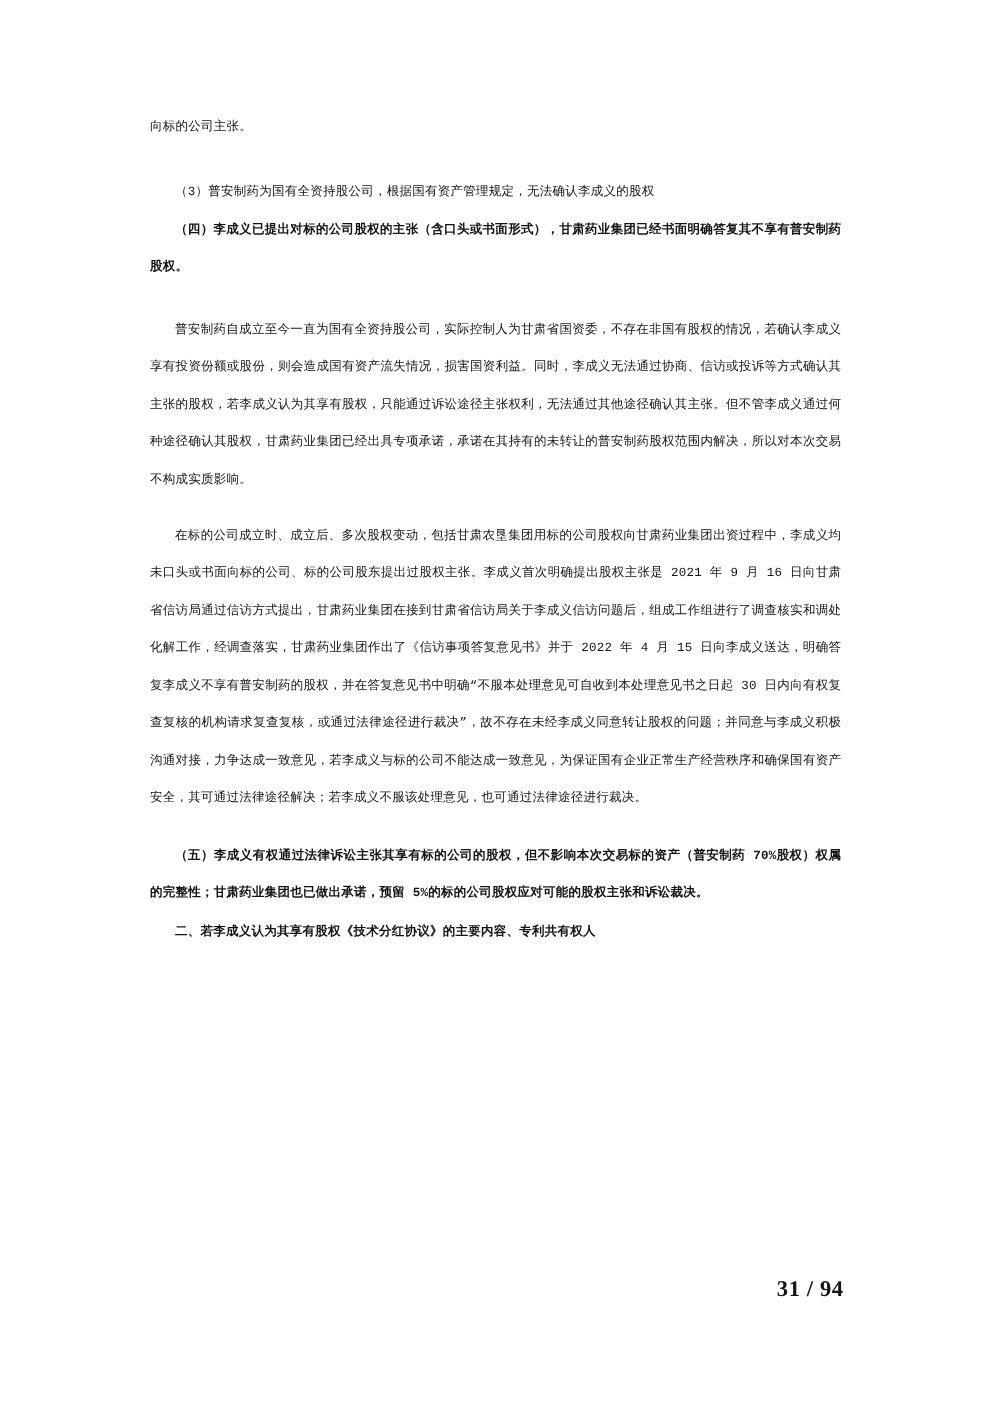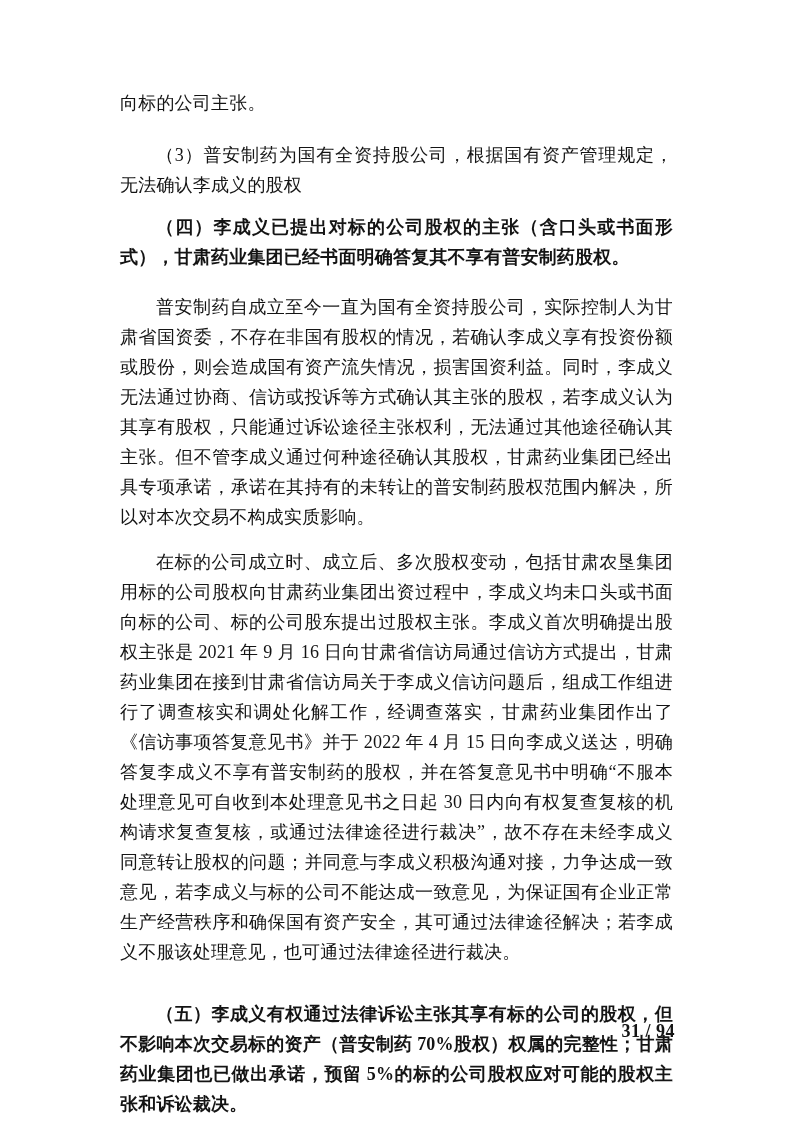--- a/index.html
+++ b/index.html
@@ -13,34 +13,35 @@
     overflow: hidden;
   }
   .content {
     position: absolute;
     left: 120px;
     top: 88px;
     width: 553px;
   }
   .block {
     margin: 0;
-    font-size: 18px;
+    font-size: 10px;
     line-height: 30px;
     text-align: justify;
     text-indent: 2em;
     letter-spacing: 0.2px;
     word-break: break-all;
+    font-family: Liberation Mono, monospace;
   }
   .no-indent { text-indent: 0; }
   .bold { font-weight: bold; }
   .gap-1 { margin-bottom: 22px; }
-  .gap-2 { margin-bottom: 12px; }
+  .gap-2 { }
   .gap-3 { margin-bottom: 15px; }
   .gap-4 { margin-bottom: 20px; }
-  .gap-5 { margin-bottom: 32px; }
+  .gap-5 { margin-bottom: 16px; }
   .gap-6 { margin-bottom: 1px; }
   .pagenum {
     position: absolute;
     top: 1022px;
     right: 118px;
     font-size: 18px;
     font-weight: bold;
     line-height: 18px;
     letter-spacing: 0.5px;
   }

